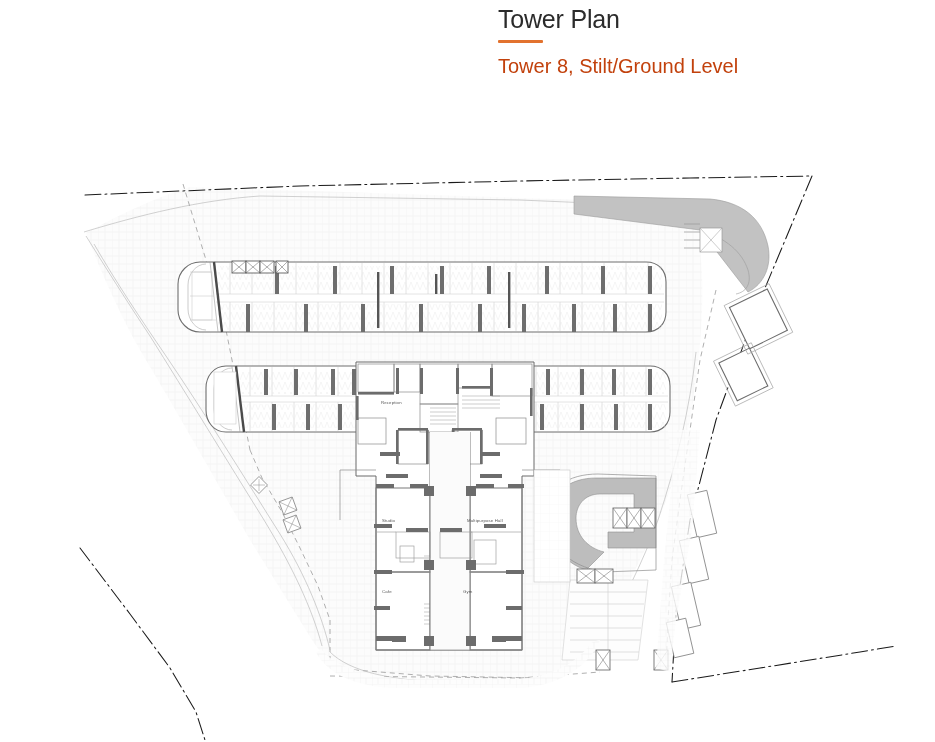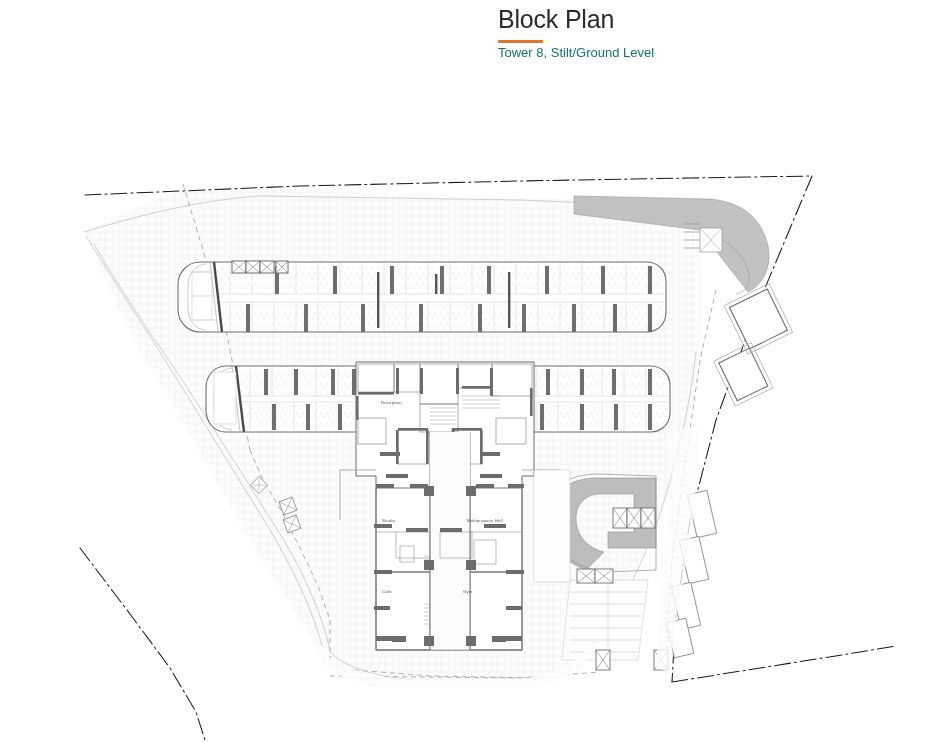--- a/index.html
+++ b/index.html
@@ -33,24 +33,25 @@
     white-space: nowrap;
   }
   #title-accent {
     width: 45px;
     height: 3px;
     background: #e2722e;
     margin-top: 6px;
     border-radius: 1px;
   }
   #page-subtitle {
-    font-size: 13px;
+    font-size: 20px;
     line-height: 20px;
-    color: #0f766e;
+    color: #c2410c;
     font-weight: 400;
+    margin-top: 13px;
     white-space: nowrap;
   }
 
   
   #drawing-wrap {
     position: absolute;
     left: 0;
     top: 0;
     width: 935px;
     height: 742px;
@@ -61,21 +62,21 @@
     font-family: "Liberation Sans", sans-serif;
     font-size: 4.3px;
     fill: #555;
     letter-spacing: 0.15px;
   }
 </style>
 </head>
 <body>
 
 <div id="header">
-  <div id="page-title">Block Plan</div>
+  <div id="page-title">Tower Plan</div>
   <div id="title-accent"></div>
   <div id="page-subtitle">Tower 8, Stilt/Ground Level</div>
 </div>
 
 <div id="drawing-wrap">
 <svg id="plan-svg" width="935" height="742" viewBox="0 0 935 742" xmlns="http://www.w3.org/2000/svg">
 
   <defs>
 
     <pattern id="pavHatch" width="14" height="8" patternUnits="userSpaceOnUse">

